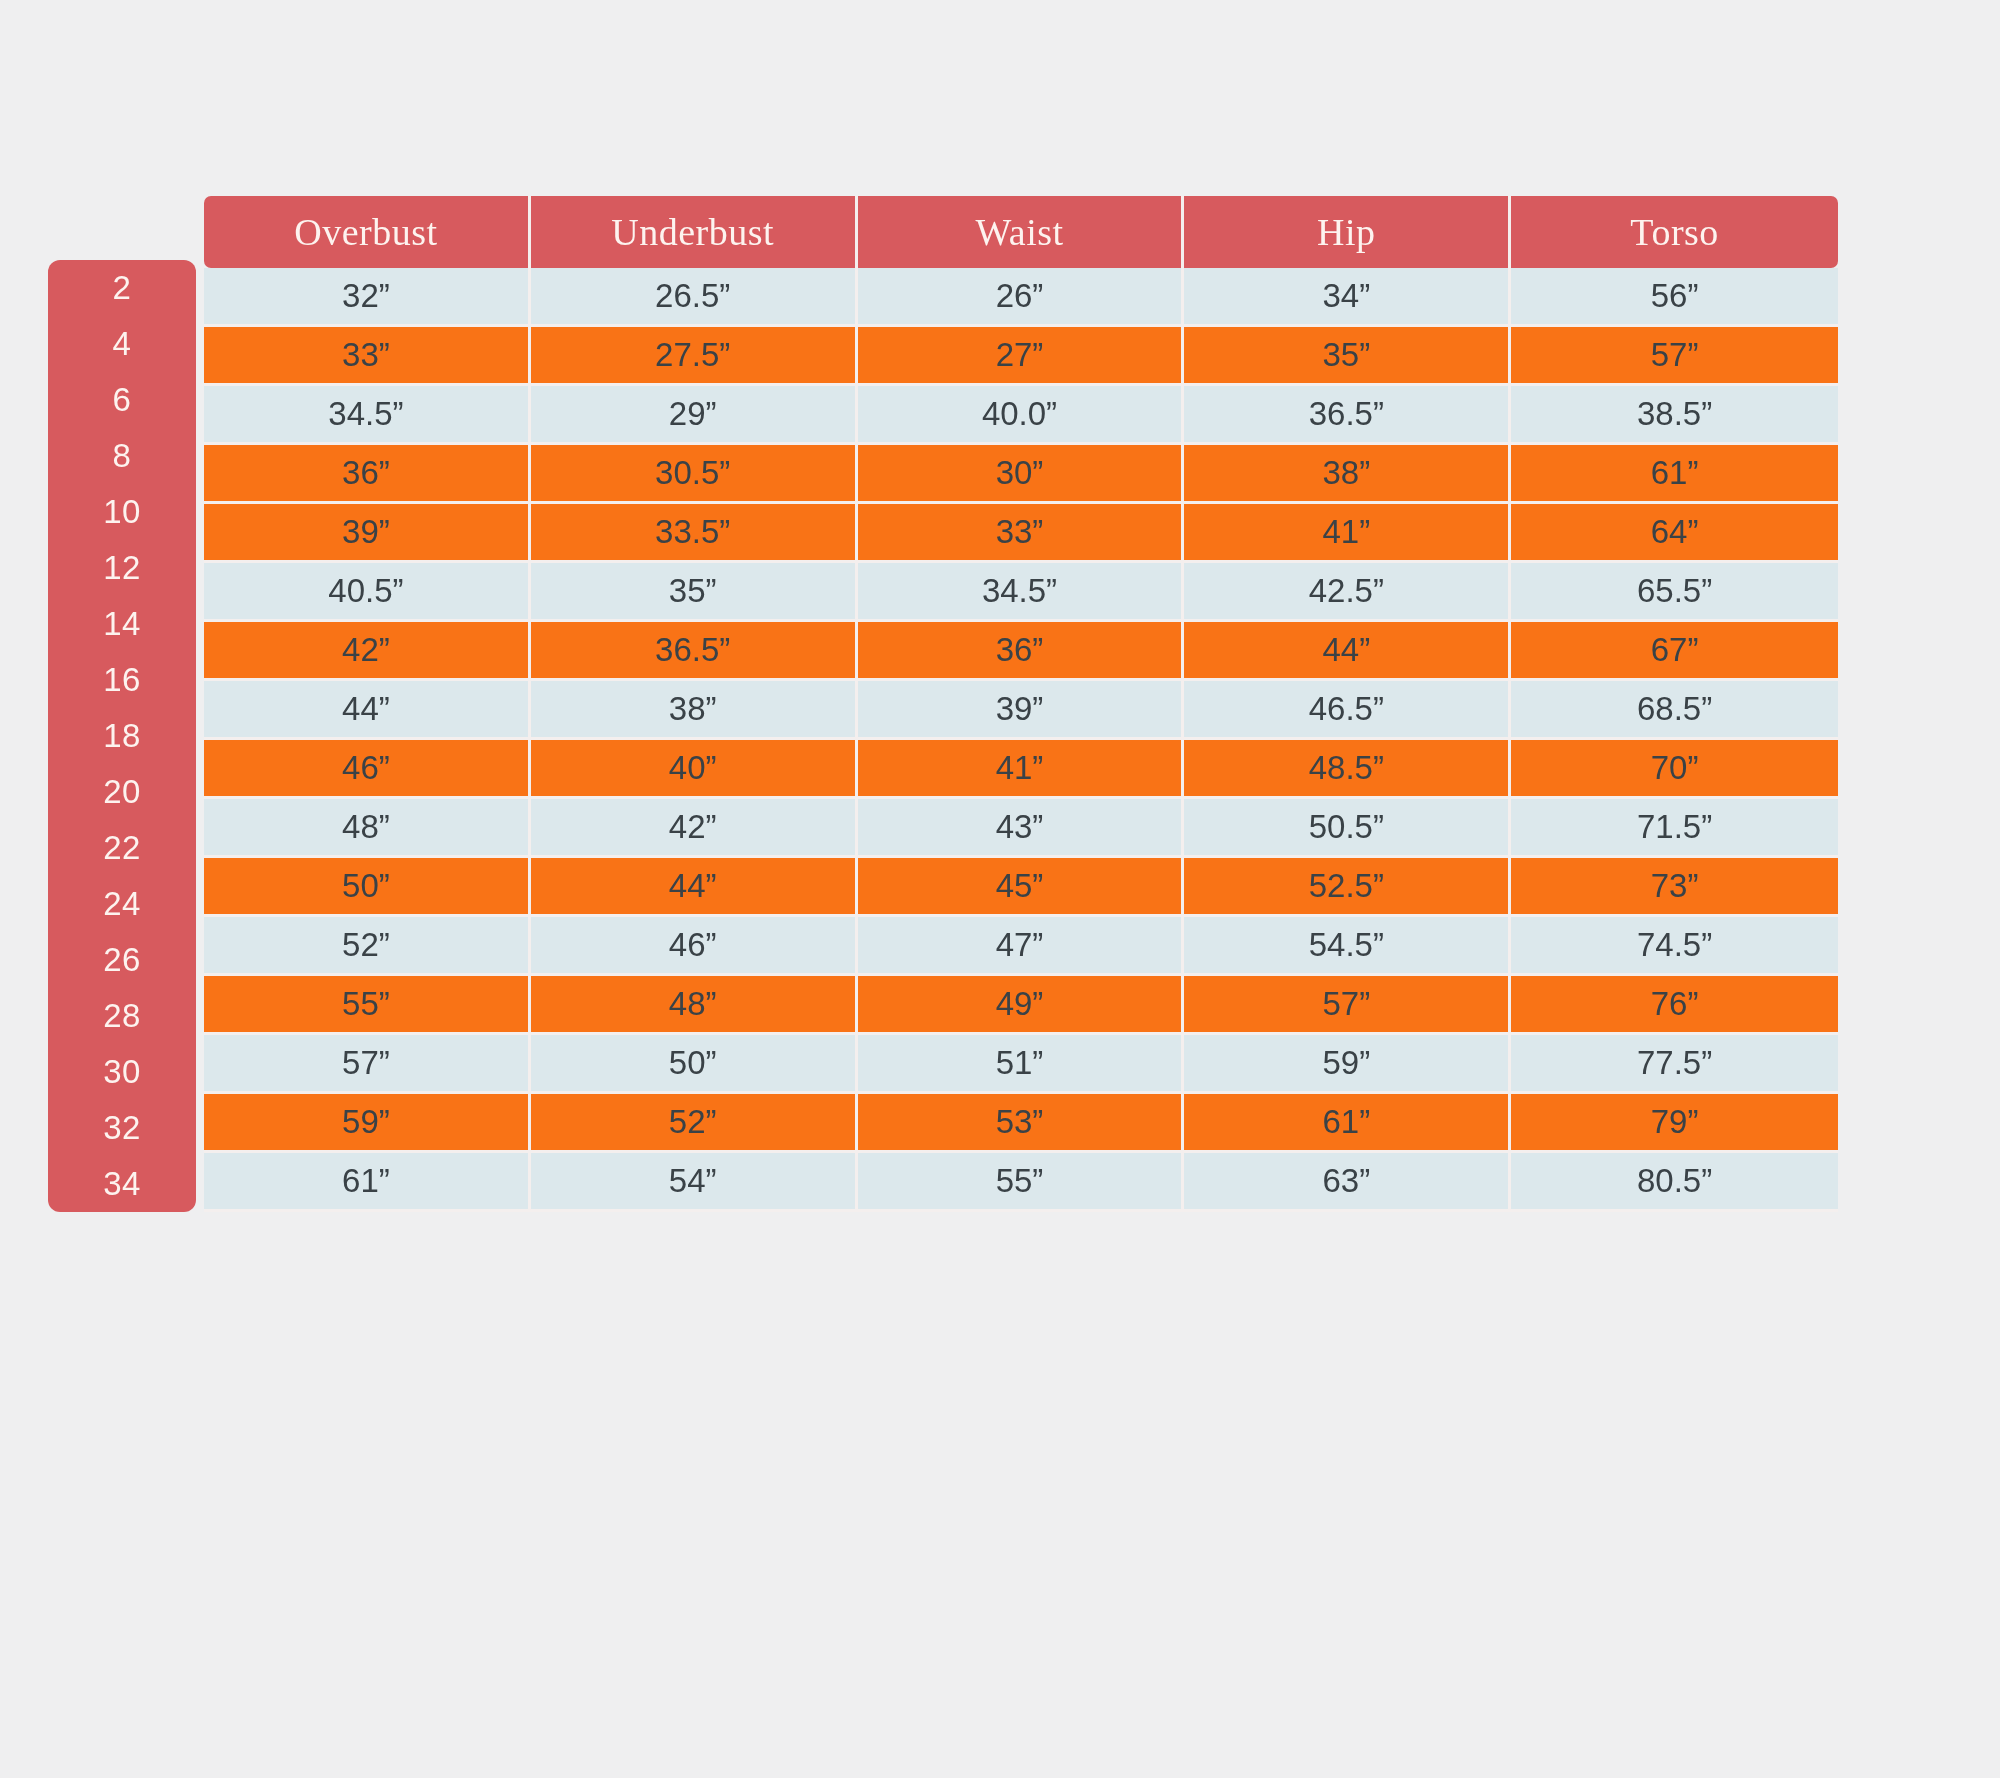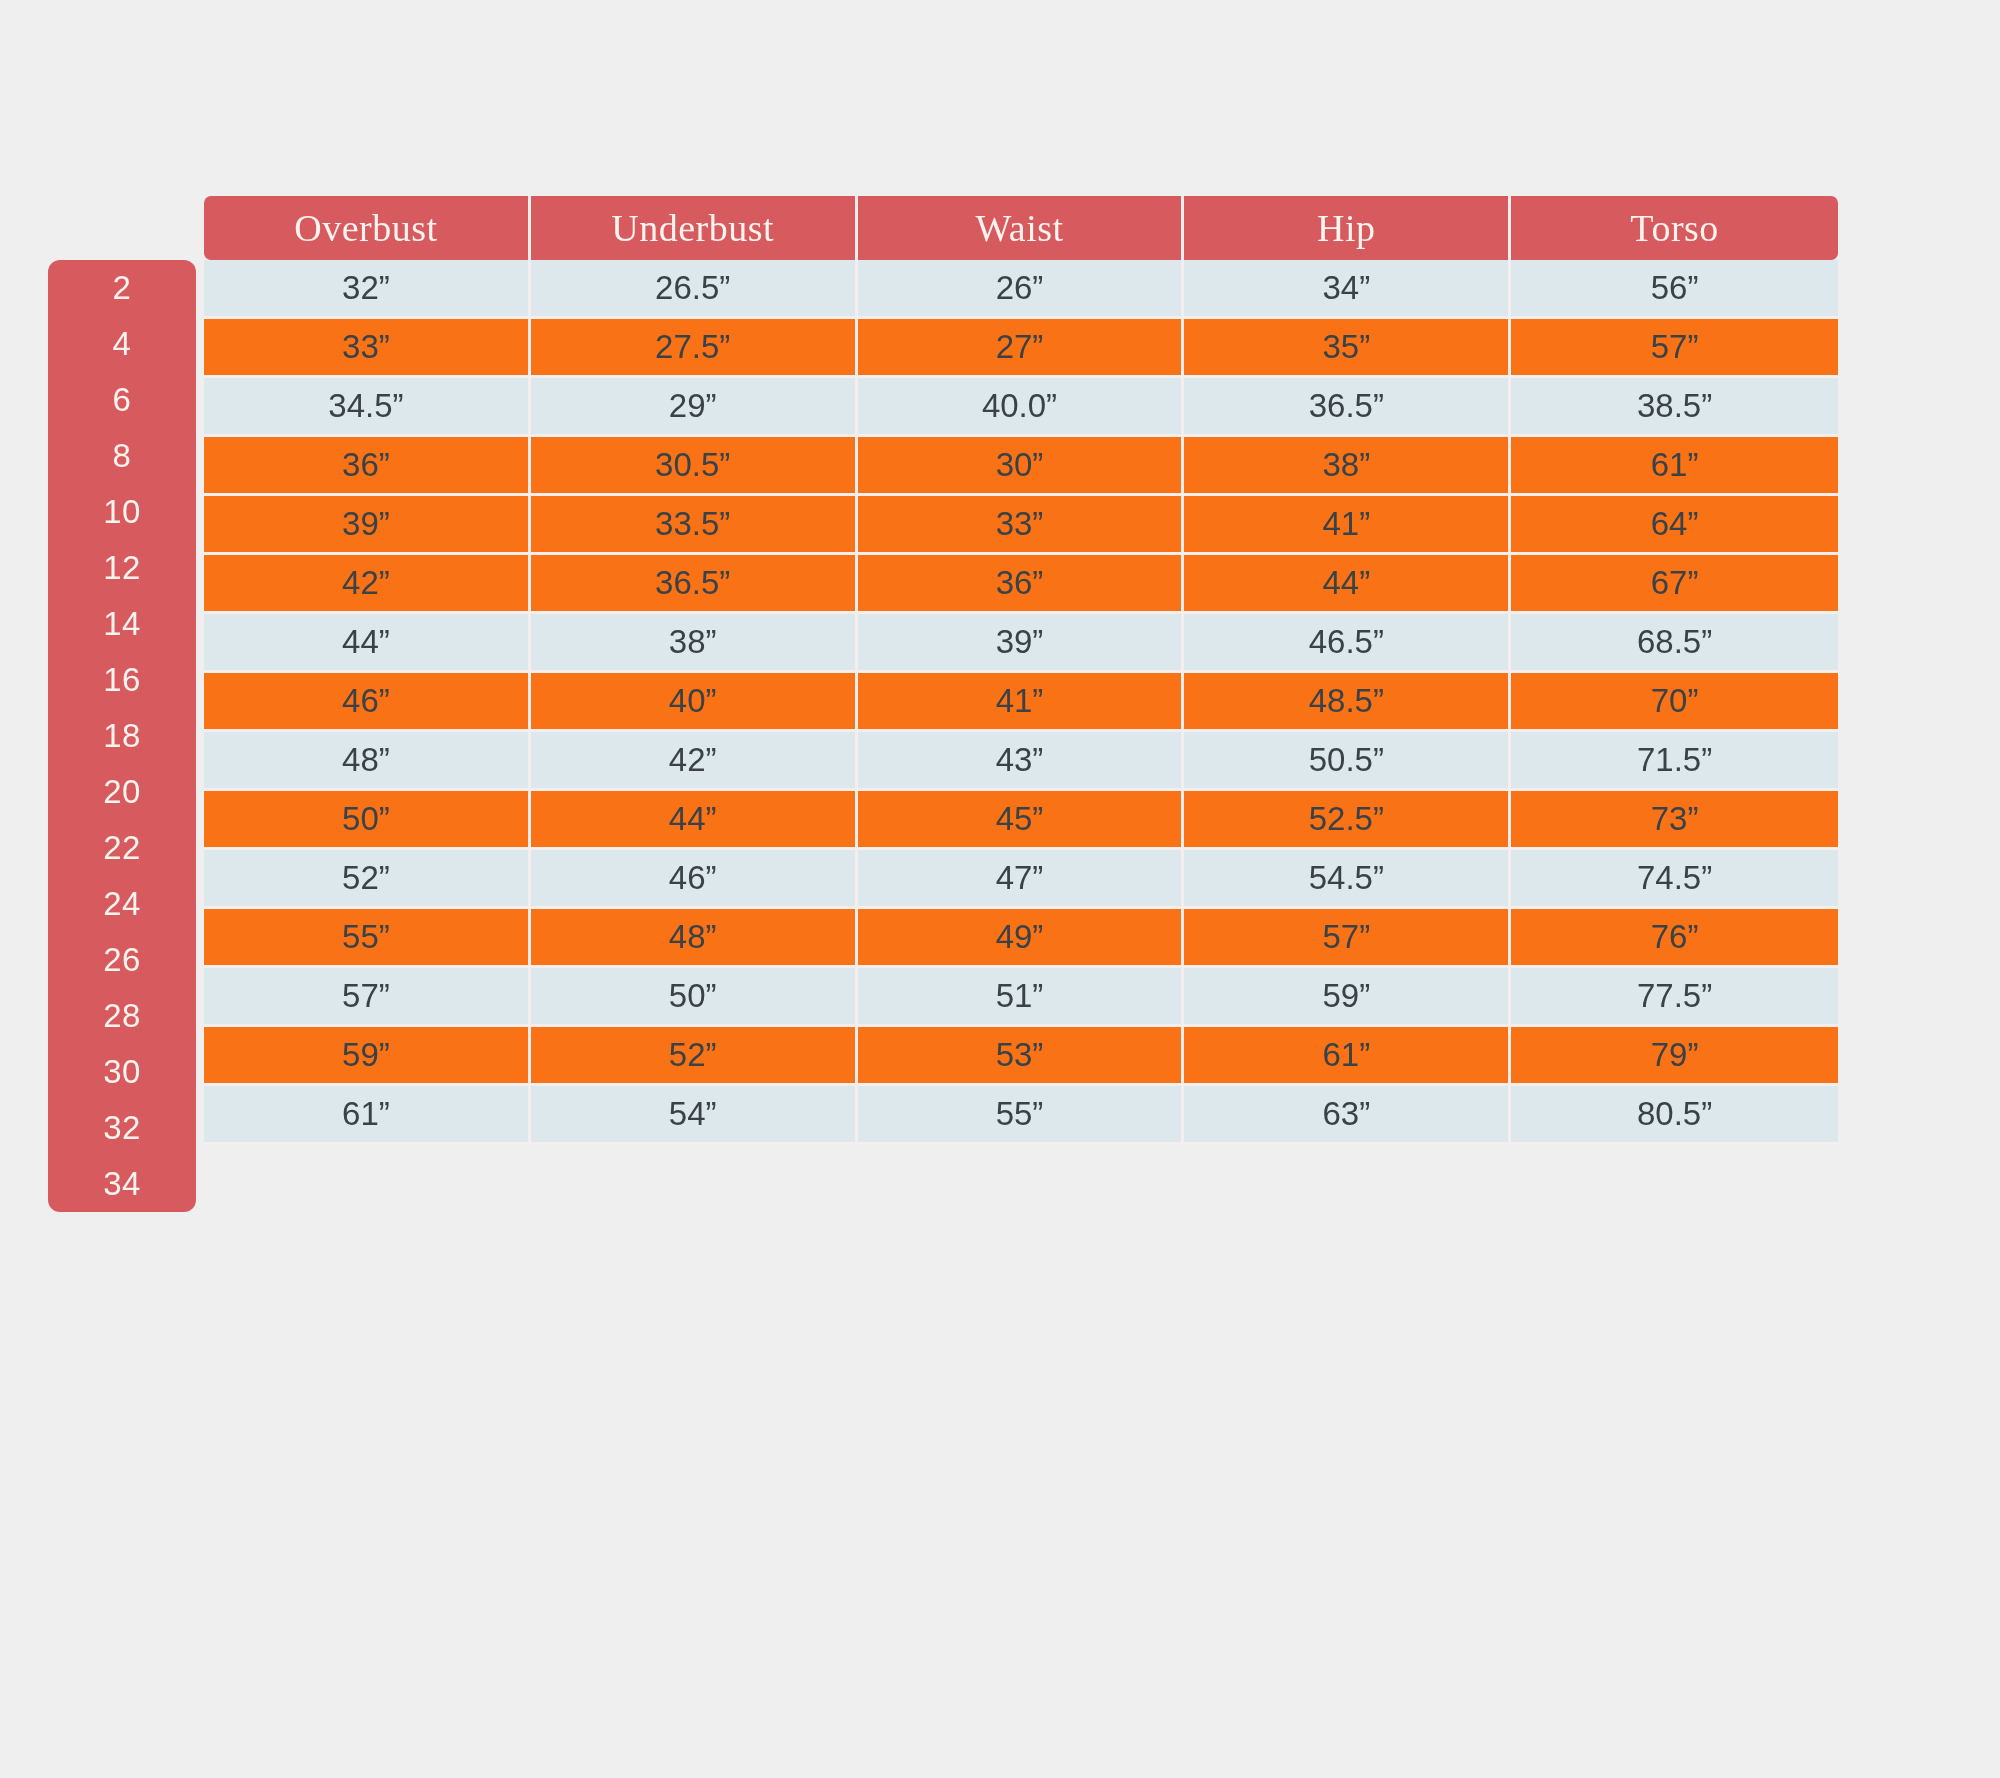--- a/index.html
+++ b/index.html
@@ -51,21 +51,21 @@
     border-spacing: 0;
     width: 1634px;
     table-layout: fixed;
   }
   #meas-table th {
     background: #d75a5e;
     color: #fdf3ef;
     font-family: "Liberation Serif", serif;
     font-size: 38px;
     font-weight: normal;
-    height: 64px;
+    height: 72px;
     text-align: center;
     padding: 0;
     border-right: 3px solid #f4efee;
     letter-spacing: 0.5px;
   }
   #meas-table th:first-child {
     border-top-left-radius: 7px;
     border-bottom-left-radius: 7px;
   }
   #meas-table th:last-child {
@@ -151,20 +151,27 @@
           <td>38”</td>
           <td>61”</td>
         </tr>
         <tr class="even">
           <td>39”</td>
           <td>33.5”</td>
           <td>33”</td>
           <td>41”</td>
           <td>64”</td>
         </tr>
+        <tr class="odd">
+          <td>40.5”</td>
+          <td>35”</td>
+          <td>34.5”</td>
+          <td>42.5”</td>
+          <td>65.5”</td>
+        </tr>
         <tr class="even">
           <td>42”</td>
           <td>36.5”</td>
           <td>36”</td>
           <td>44”</td>
           <td>67”</td>
         </tr>
         <tr class="odd">
           <td>44”</td>
           <td>38”</td>

